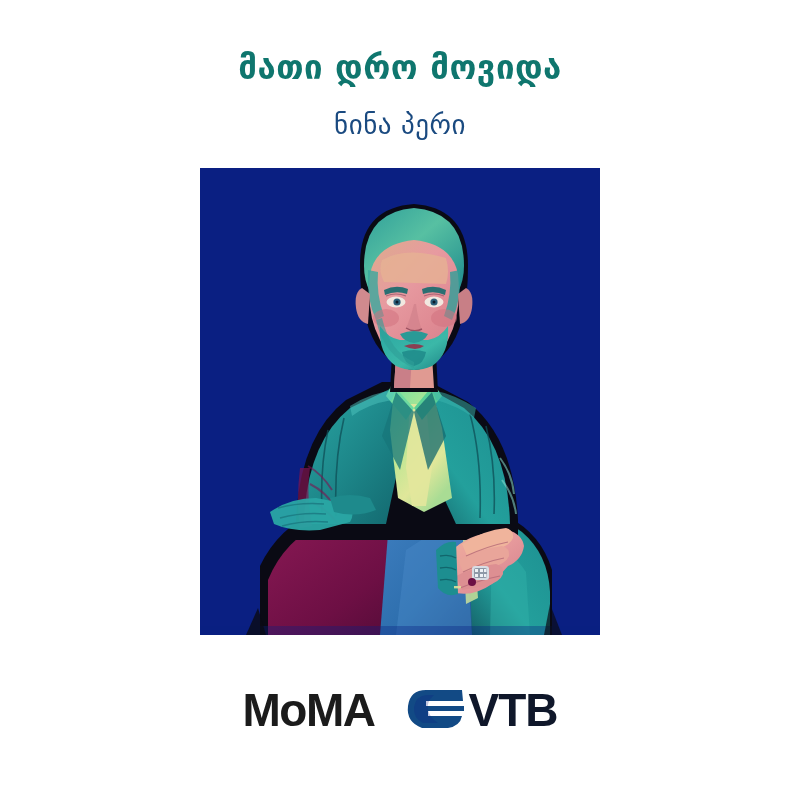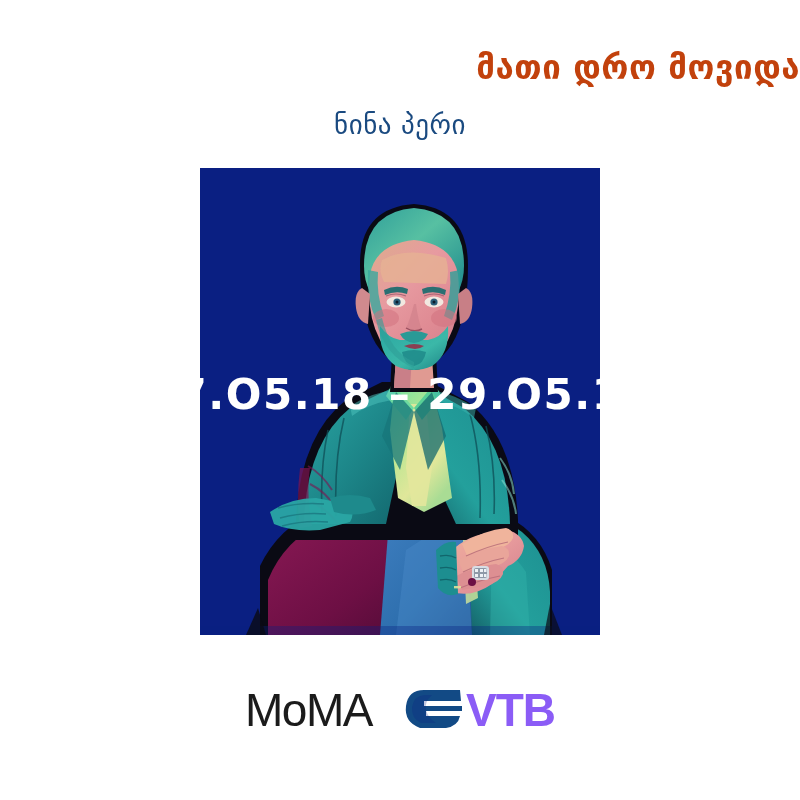--- a/index.html
+++ b/index.html
@@ -17,23 +17,22 @@
     align-items:center;
   }
 
   
   .heading { width:100%; text-align:center; }
   .title {
     margin-top:49px;
     font-size:33px;
     font-weight:bold;
     letter-spacing:0.5px;
-    color:#c2410c;
+    color:#0f766e;
     line-height:1.15;
-    text-align:right;
   }
   .subtitle {
     margin-top:22px;
     font-size:27px;
     font-weight:normal;
     letter-spacing:0.5px;
     color:#1a4a80;
     line-height:1.15;
   }
 
@@ -65,35 +64,35 @@
   .logos {
     position:absolute;
     left:0; right:0; top:686px;
     display:flex;
     align-items:center;
     justify-content:center;
     gap:30px;
   }
   .moma {
     font-size:46px;
-    font-weight:normal;
+    font-weight:bold;
     letter-spacing:-1.5px;
     color:#1b1b1b;
     line-height:1;
     font-family:"Liberation Sans", sans-serif;
   }
   .vtb {
     display:flex; align-items:center; gap:2px;
   }
   .vtb-mark { display:block; }
   .vtb-text {
     font-size:46px;
     font-weight:bold;
     letter-spacing:-1px;
-    color:#8b5cf6;
+    color:#0f172a;
     line-height:1;
     font-family:"Liberation Sans", sans-serif;
   }
 </style>
 </head>
 <body>
 
 <div class="poster">
 
   <div class="heading">
@@ -300,21 +299,20 @@
 
       <circle cx="272" cy="414" r="4" fill="#6d0f44"></circle>
       <rect x="254" y="418" width="7" height="2.4" fill="#e0e09a" opacity="0.9"></rect>
 
       <path d="M0 458 L400 458 L400 467 L0 467 Z" fill="#0a1f82" opacity="0.35"></path>
       <path d="M58 440 L66 467 L46 467 Z" fill="#0a0a14" opacity="0.8"></path>
       <path d="M350 436 L362 467 L344 467 Z" fill="#0a0a14" opacity="0.7"></path>
     </svg>
   </div>
 
-  <div class="dates">17.O5.18 – 29.O5.18</div>
 
   <div class="logos">
     <div class="moma">MoMA</div>
     <div class="vtb">
       <svg class="vtb-mark" width="62" height="48" viewBox="0 0 62 48" xmlns="http://www.w3.org/2000/svg">
         <path d="M58 4 L22 4 Q6 4 4 20 Q2 36 18 42 L44 42 Q56 40 58 30 L24 30 L24 25 L60 25 L60 20 L22 20 L22 15 L59 15 Z" fill="#124a85"></path>
         <path d="M22 9 Q12 10 10 21 Q9 32 19 37 L34 37 Q26 32 24 24 Q22 16 30 9 Z" fill="#0a1f82" opacity="0.25"></path>
       </svg>
       <div class="vtb-text">VTB</div>
     </div>

